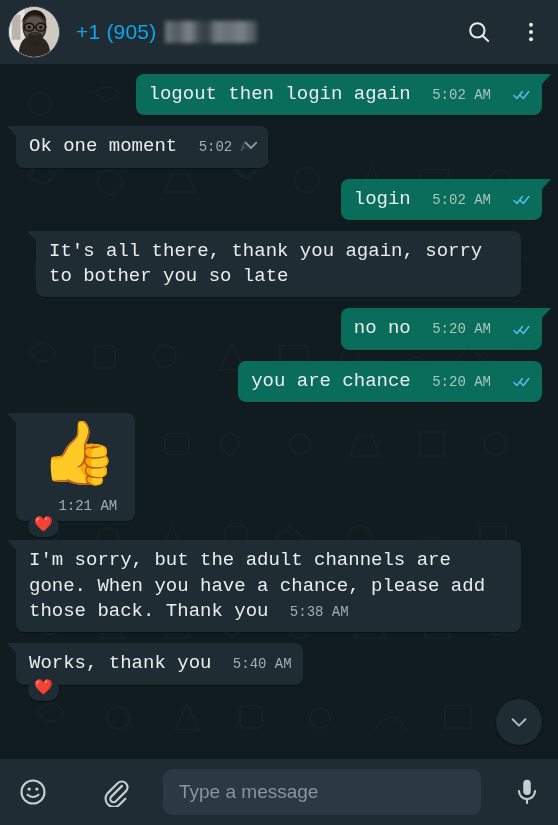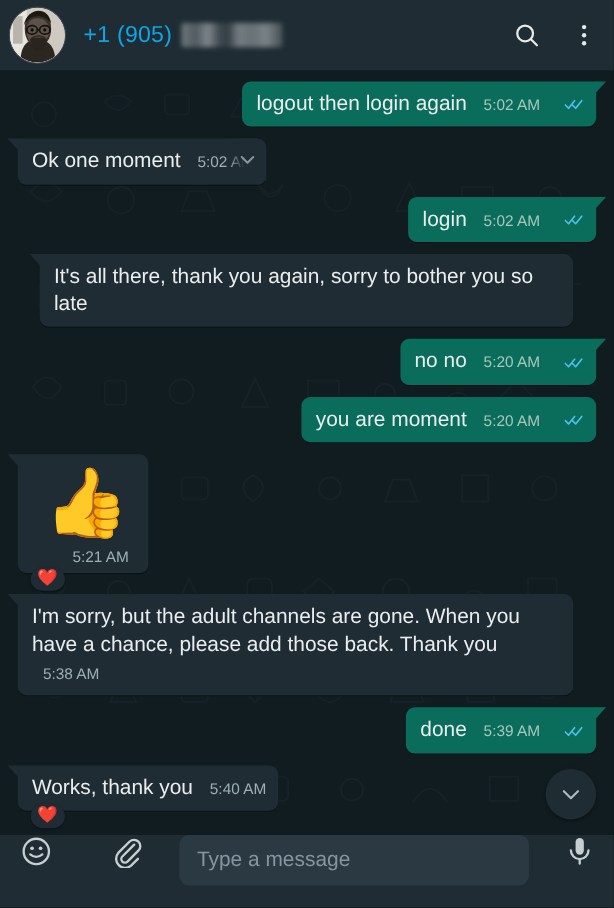--- a/index.html
+++ b/index.html
@@ -96,20 +96,21 @@
   }
   .hdr-icon svg { display:block; width:100%; height:100%; }
 
   
   .chat-body {
     flex: 1 1 auto;
     position: relative;
     overflow: hidden;
     background-color: #111c21;
     padding: 8px 0 6px 0;
+    font-family: Liberation Mono, monospace;
   }
   .doodle-bg {
     position: absolute;
     inset: 0;
     opacity: 0.40;
     pointer-events: none;
   }
 
   .msg-list {
     position: relative;
@@ -248,21 +249,21 @@
     z-index: 10;
   }
   .scroll-fab svg { width: 22px; height: 22px; display: block; color: #aebac1; }
 
   
   .composer {
     flex: 0 0 auto;
     height: 66px;
     background: #1f2c33;
     display: flex;
-    align-items: flex-start;
+    align-items: center;
     padding: 0 16px 0 18px;
     gap: 15px;
     z-index: 20;
   }
   .comp-icon {
     width: 30px;
     height: 30px;
     color: #c5ced2;
     cursor: pointer;
     flex: 0 0 auto;
@@ -493,73 +494,57 @@
                 </svg>
               </span>
             </span>
           </div>
         </div>
       </div>
 
       <div class="row out">
         <div class="bubble-wrap">
           <div class="bubble out no-tail">
-            <span class="msg-text">you are moment</span>
+            <span class="msg-text">you are chance</span>
             <span class="meta">
               <span class="time">5:20 AM</span>
               <span class="ticks">
                 <svg viewBox="0 0 20 12" fill="none" stroke="#53bdeb" stroke-width="1.7" stroke-linecap="round" stroke-linejoin="round">
                   <polyline points="1,6.5 4.3,9.8 10.4,2.2"></polyline>
                   <polyline points="8.2,6.5 11.5,9.8 17.6,2.2"></polyline>
                 </svg>
               </span>
             </span>
           </div>
         </div>
       </div>
 
       <div class="row in has-reaction">
         <div class="bubble-wrap">
           <div class="bubble in emoji-only">
             <span class="big-emoji">👍</span>
             <span class="meta newline">
-              <span class="time">5:21 AM</span>
+              <span class="time">1:21 AM</span>
             </span>
           </div>
           <span class="reaction">❤️</span>
         </div>
       </div>
 
       <div class="row in">
         <div class="bubble-wrap" style="max-width:96%;">
           <div class="bubble in">
             <span class="msg-text">I'm sorry, but the adult channels are gone. When you have a chance, please add those back. Thank you</span>
             <span class="meta">
               <span class="time">5:38 AM</span>
             </span>
           </div>
         </div>
       </div>
 
-      <div class="row out">
-        <div class="bubble-wrap">
-          <div class="bubble out">
-            <span class="msg-text">done</span>
-            <span class="meta">
-              <span class="time">5:39 AM</span>
-              <span class="ticks">
-                <svg viewBox="0 0 20 12" fill="none" stroke="#53bdeb" stroke-width="1.7" stroke-linecap="round" stroke-linejoin="round">
-                  <polyline points="1,6.5 4.3,9.8 10.4,2.2"></polyline>
-                  <polyline points="8.2,6.5 11.5,9.8 17.6,2.2"></polyline>
-                </svg>
-              </span>
-            </span>
-          </div>
-        </div>
-      </div>
 
       <div class="row in has-reaction">
         <div class="bubble-wrap">
           <div class="bubble in">
             <span class="msg-text">Works, thank you</span>
             <span class="meta">
               <span class="time">5:40 AM</span>
             </span>
           </div>
           <span class="reaction">❤️</span>

